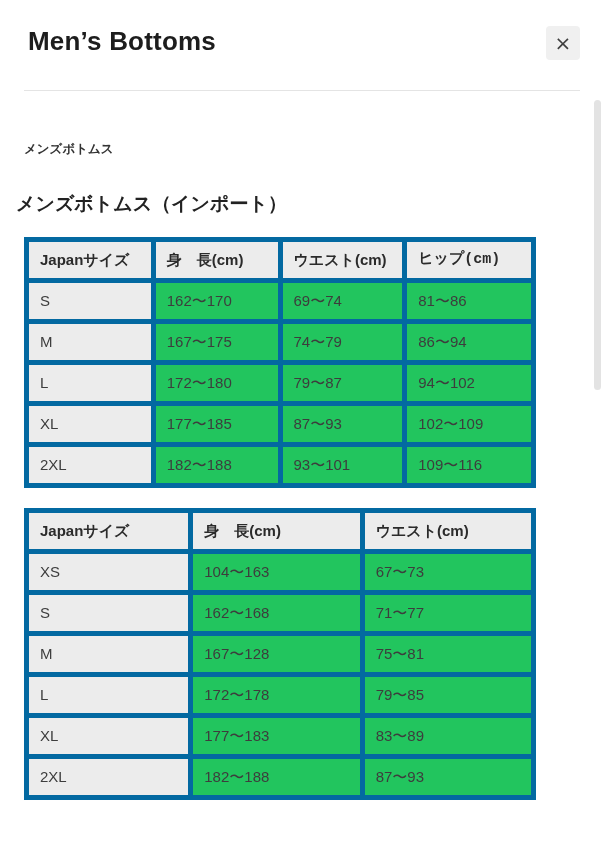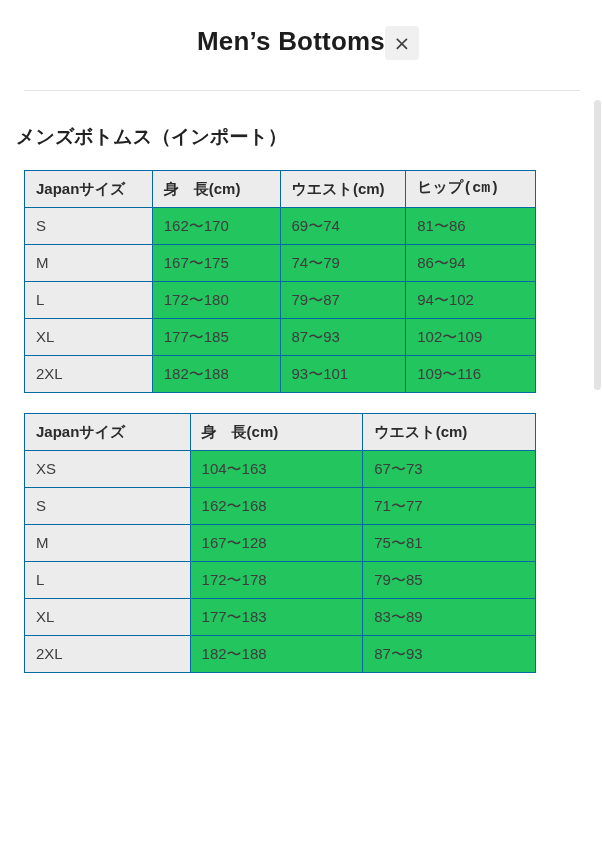--- a/index.html
+++ b/index.html
@@ -5,22 +5,22 @@
   * { margin:0; padding:0; box-sizing:border-box; }
   html,body { background:#ffffff; }
   .page {
     position:relative;
     width:602px; height:843px;
     background:#ffffff;
     font-family:"Liberation Sans","DejaVu Sans",sans-serif;
     overflow:hidden;
   }
   .header {
-    display:flex; justify-content:center; align-items:flex-start;
-    padding:24px 22px 0 36px;
+    display:flex; justify-content:space-between; align-items:flex-start;
+    padding:24px 22px 0 28px;
   }
   .title {
     font-size:26px; font-weight:700; color:#1d1d1d; letter-spacing:.2px;
     line-height:34px;
   }
   .close-btn {
     width:34px; height:34px; border:none; border-radius:4px;
     background:#f0f0f0; color:#3f3f3f; font-size:20px; line-height:34px;
     text-align:center; cursor:pointer; margin-top:2px;
     display:flex; align-items:center; justify-content:center;
@@ -39,21 +39,21 @@
     font-size:19px; font-weight:700; color:#222222;
   }
   table {
     border-collapse:collapse;
     width:512px;
     margin:20px 0 0 24px;
     font-size:15px; color:#3d3d3d;
     table-layout:fixed;
   }
   th, td {
-    border:1px solid #0369a1;
+    border:5px solid #0369a1;
     padding:8px 11px;
     text-align:left;
     line-height:20px;
     vertical-align:middle;
     overflow:hidden;
   }
   th {
     background:#ececec;
     font-weight:700; color:#2b2b2b;
   }
@@ -80,20 +80,21 @@
 
   <div class="header">
     <h1 class="title">Men’s Bottoms</h1>
     <button class="close-btn">
       <span>×</span>
     </button>
   </div>
 
   <div class="divider"></div>
 
+  <div class="intro-label">メンズボトムス</div>
 
   <div class="section section-import">
     <h2 class="section-heading">メンズボトムス（インポート）</h2>
     <table class="table-import">
         <thead>
           <tr>
             <th>Japanサイズ</th>
             <th>身　長(cm)</th>
             <th>ウエスト(cm)</th>
             <th>ヒップ(cm)</th>

